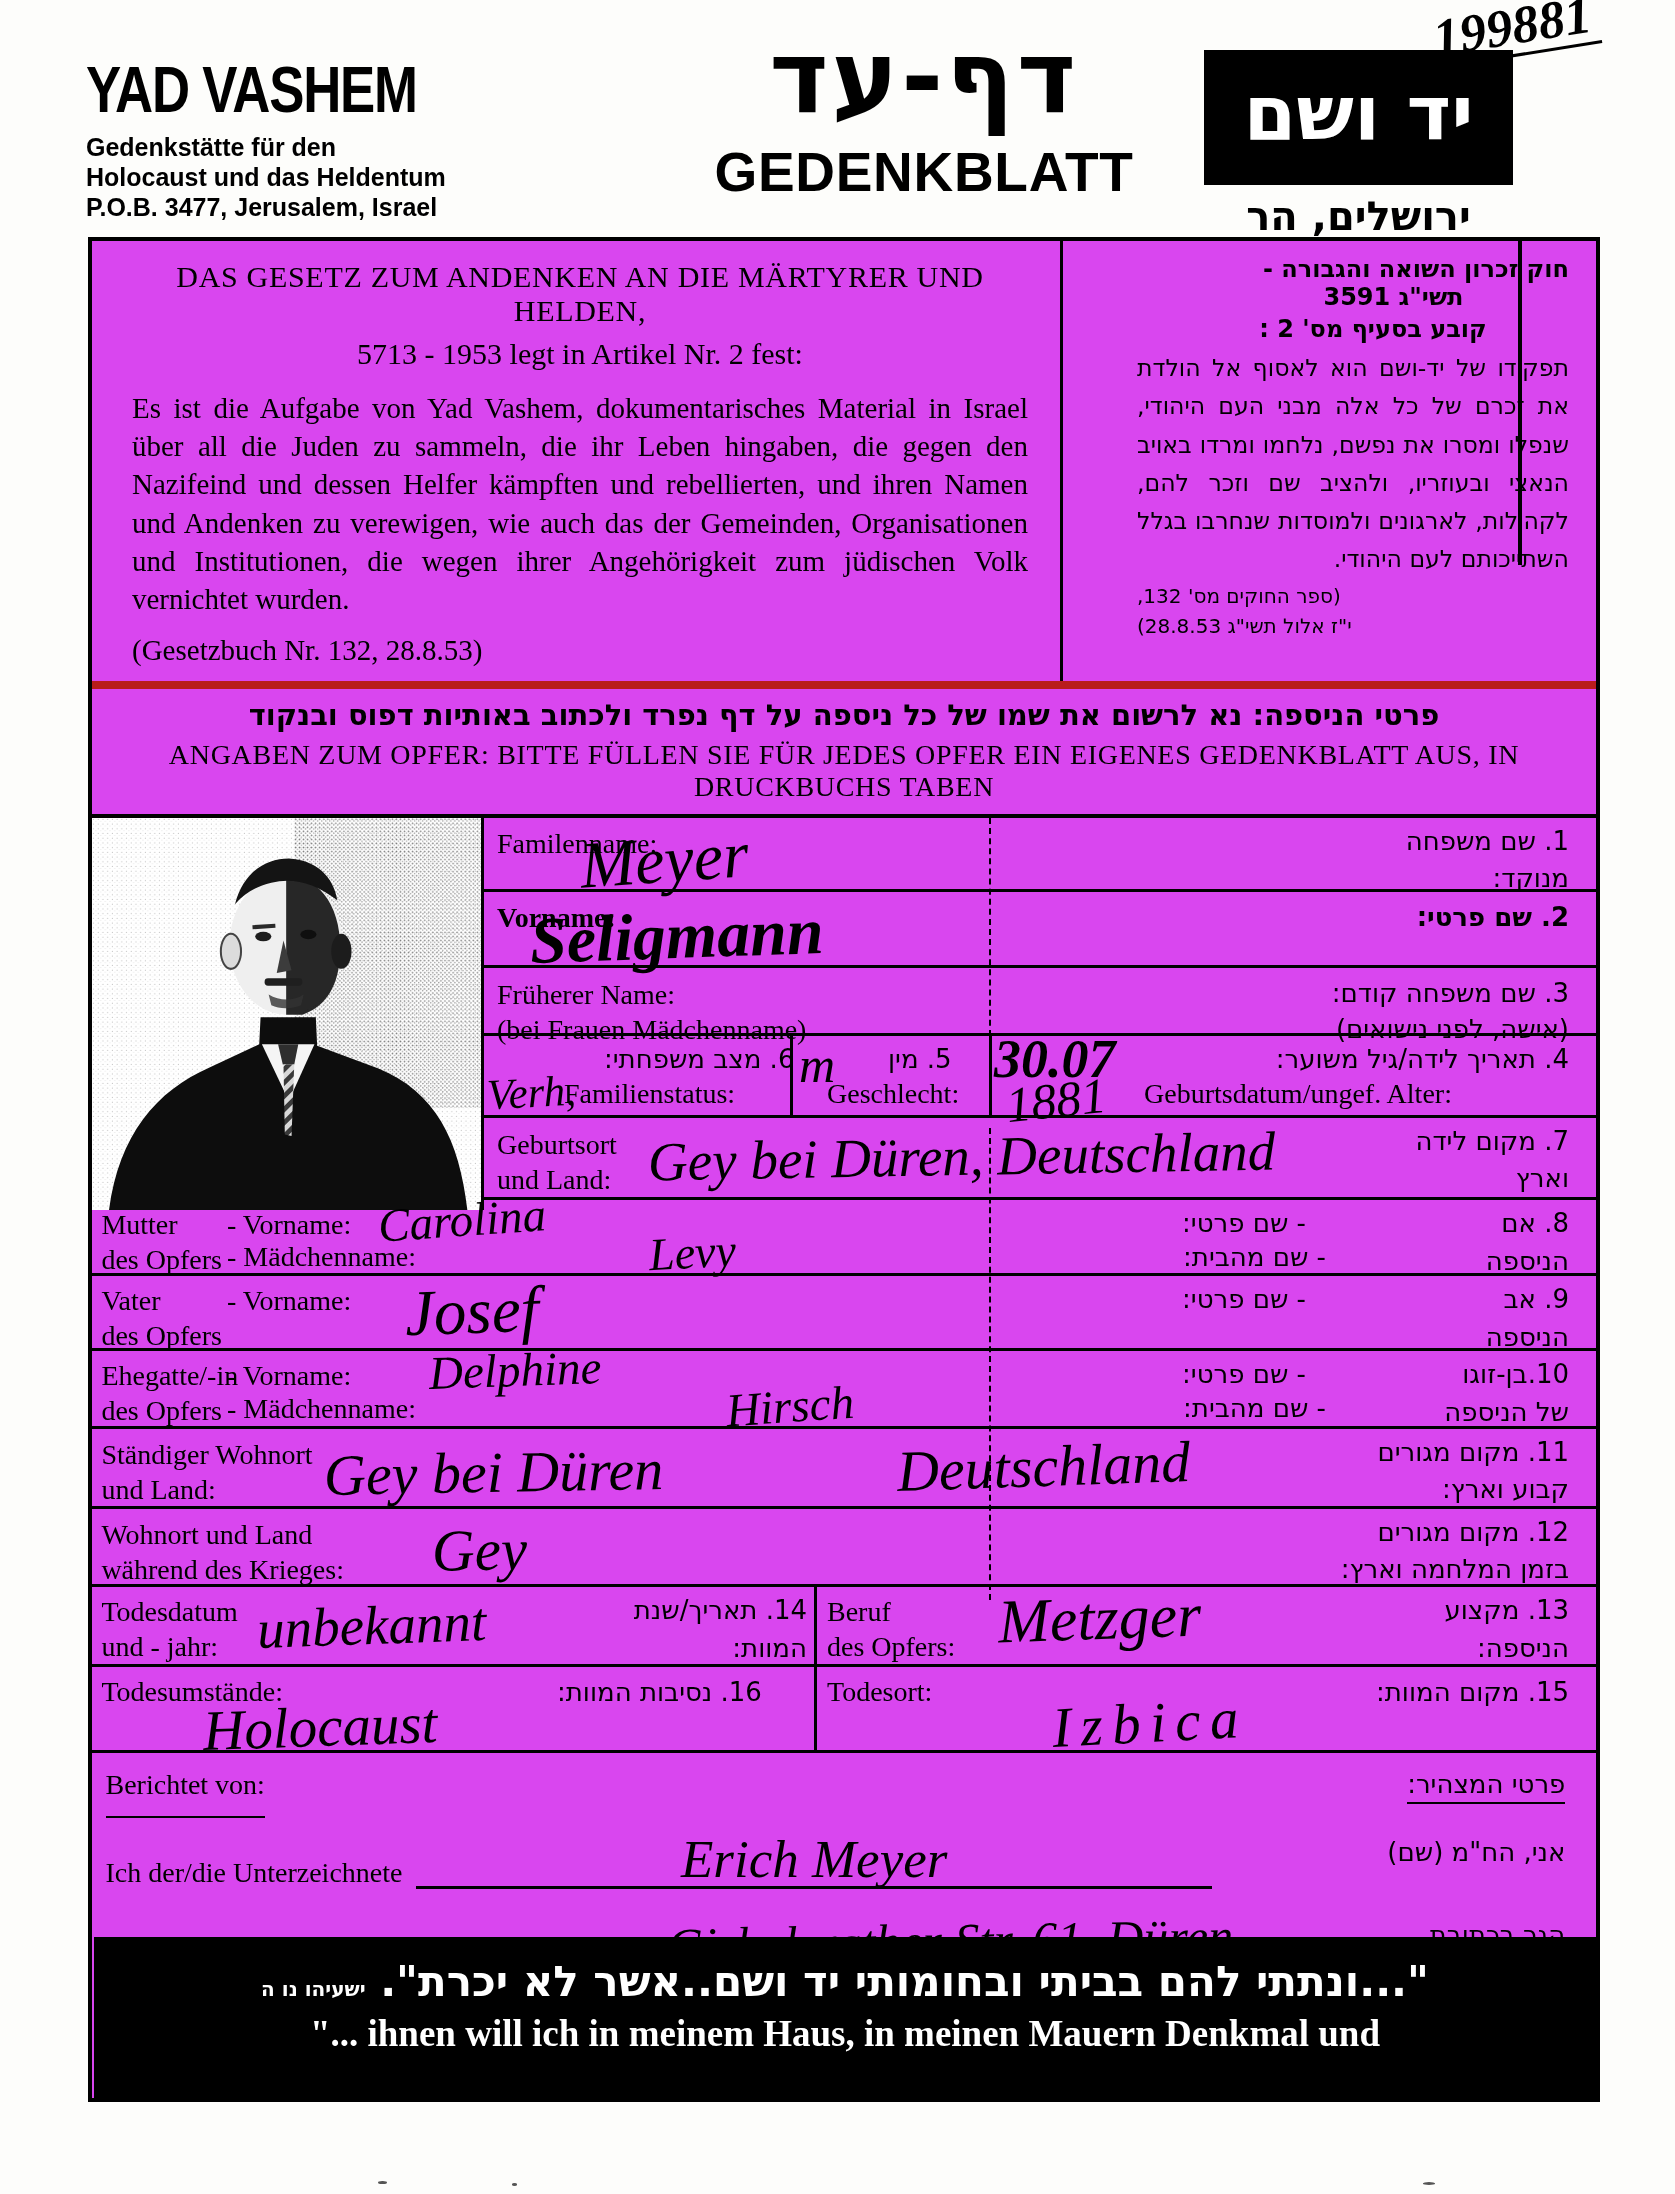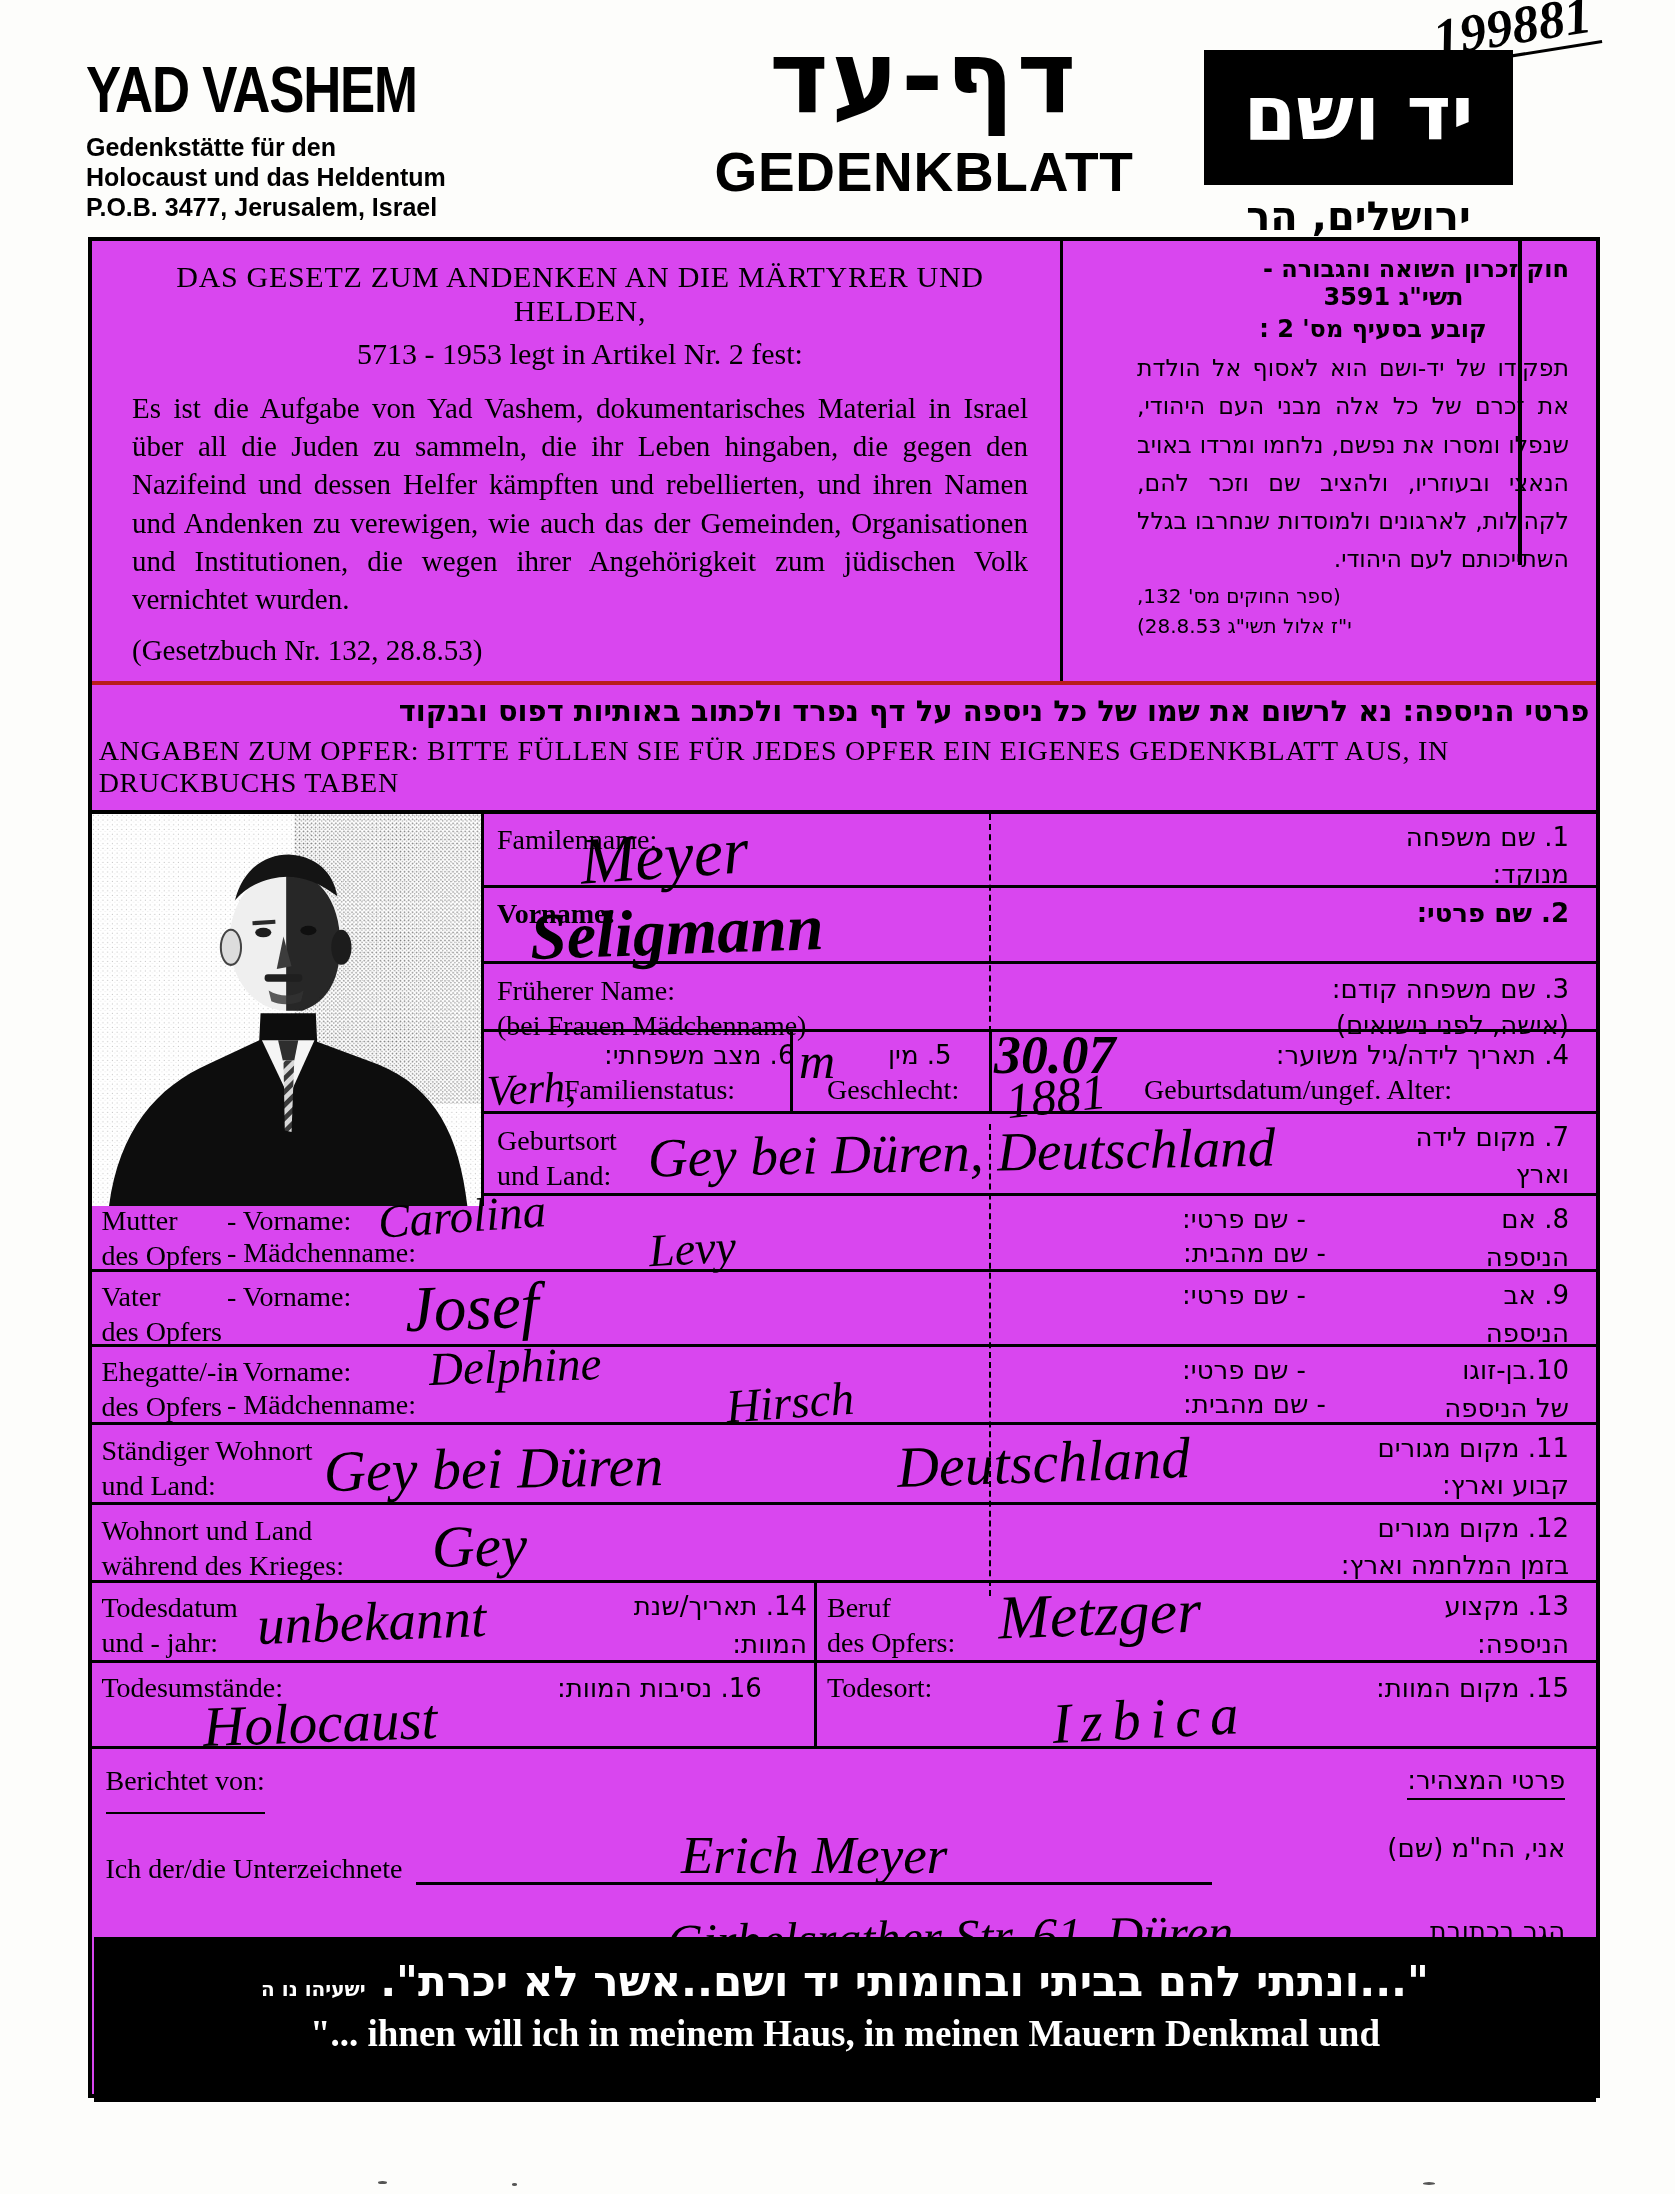--- a/index.html
+++ b/index.html
@@ -35,21 +35,21 @@
   #law-de-body{font-size:29px; text-align:justify; line-height:1.32; margin-top:17.5px;}
   #law-de-ref{font-size:29px; margin-top:16px;}
   #law-he{flex:1; padding:13.5px 27px 6.7px 74px; box-sizing:border-box; text-align:right;}
   #law-he-t1{font-size:24px; font-weight:bold;}
   #law-he-t2{font-size:24px; font-weight:bold; text-align:center; padding-left:81px;}
   #law-he-t3{font-size:24px; font-weight:bold; text-align:center; padding-left:40px; margin-top:4px;}
   #law-he-body{font-size:23.6px; line-height:1.62; margin-top:6.7px; text-align:justify;}
   #law-he-ref{font-size:20px; line-height:1.5; margin-top:2.7px; text-align:left;}
   #law-inner-line{position:absolute; left:1426px; top:0; width:4px; height:324px; background:#000;}
   
-  #instructions{border-top:4px solid #b91c1c; border-bottom:4px solid #000; padding:9.4px 6.7px 10.8px 6.7px;}
+  #instructions{border-top:8px solid #b91c1c; border-bottom:4px solid #000; text-align:center; padding:9.4px 6.7px 10.8px 6.7px;}
   #instr-he{font-size:29px; font-weight:bold;}
   #instr-de{font-size:28px; margin-top:6.7px; letter-spacing:0.7px;}
   
   #rows{position:relative;}
   .frow{position:relative; border-top:3.4px solid #000; box-sizing:border-box; overflow:visible;}
   .frow.r1{border-top:none;}
   #photo-cell{position:absolute; left:0; top:0; width:389px; height:392px; border-right:3.4px solid #000; background:#fff; z-index:3;}
   .lbl-de{font-size:28px; line-height:1.25;}
   .lbl-he{font-size:26px; line-height:1.4;}
   .dash-v{position:absolute; border-left:2.7px dashed #000; z-index:1;}

